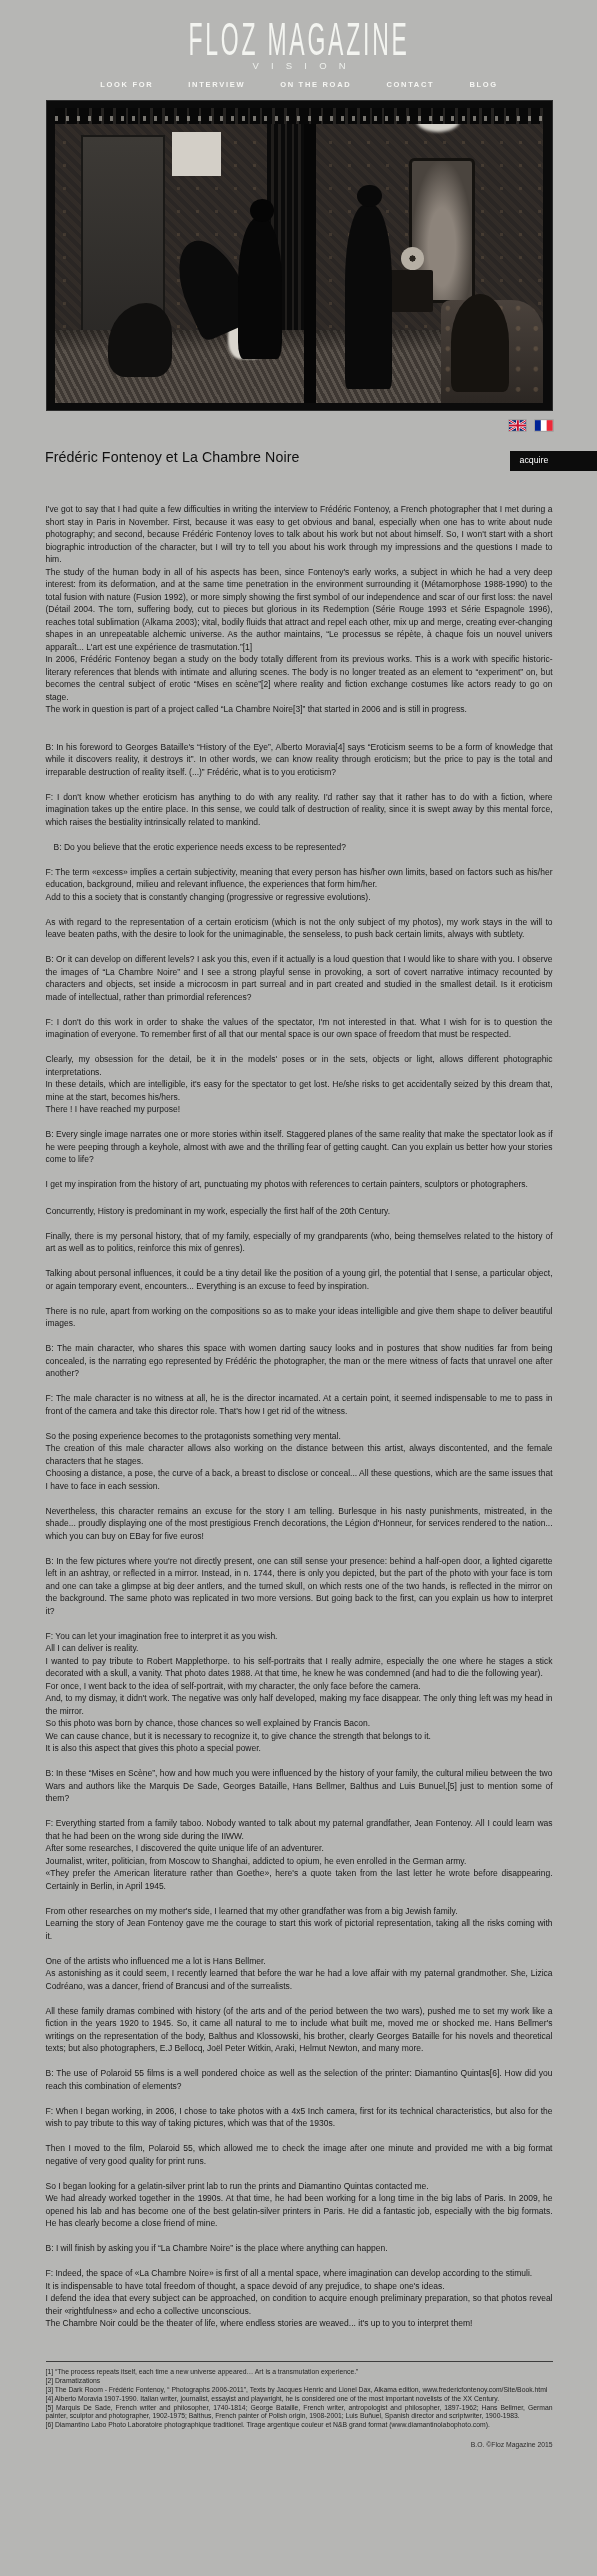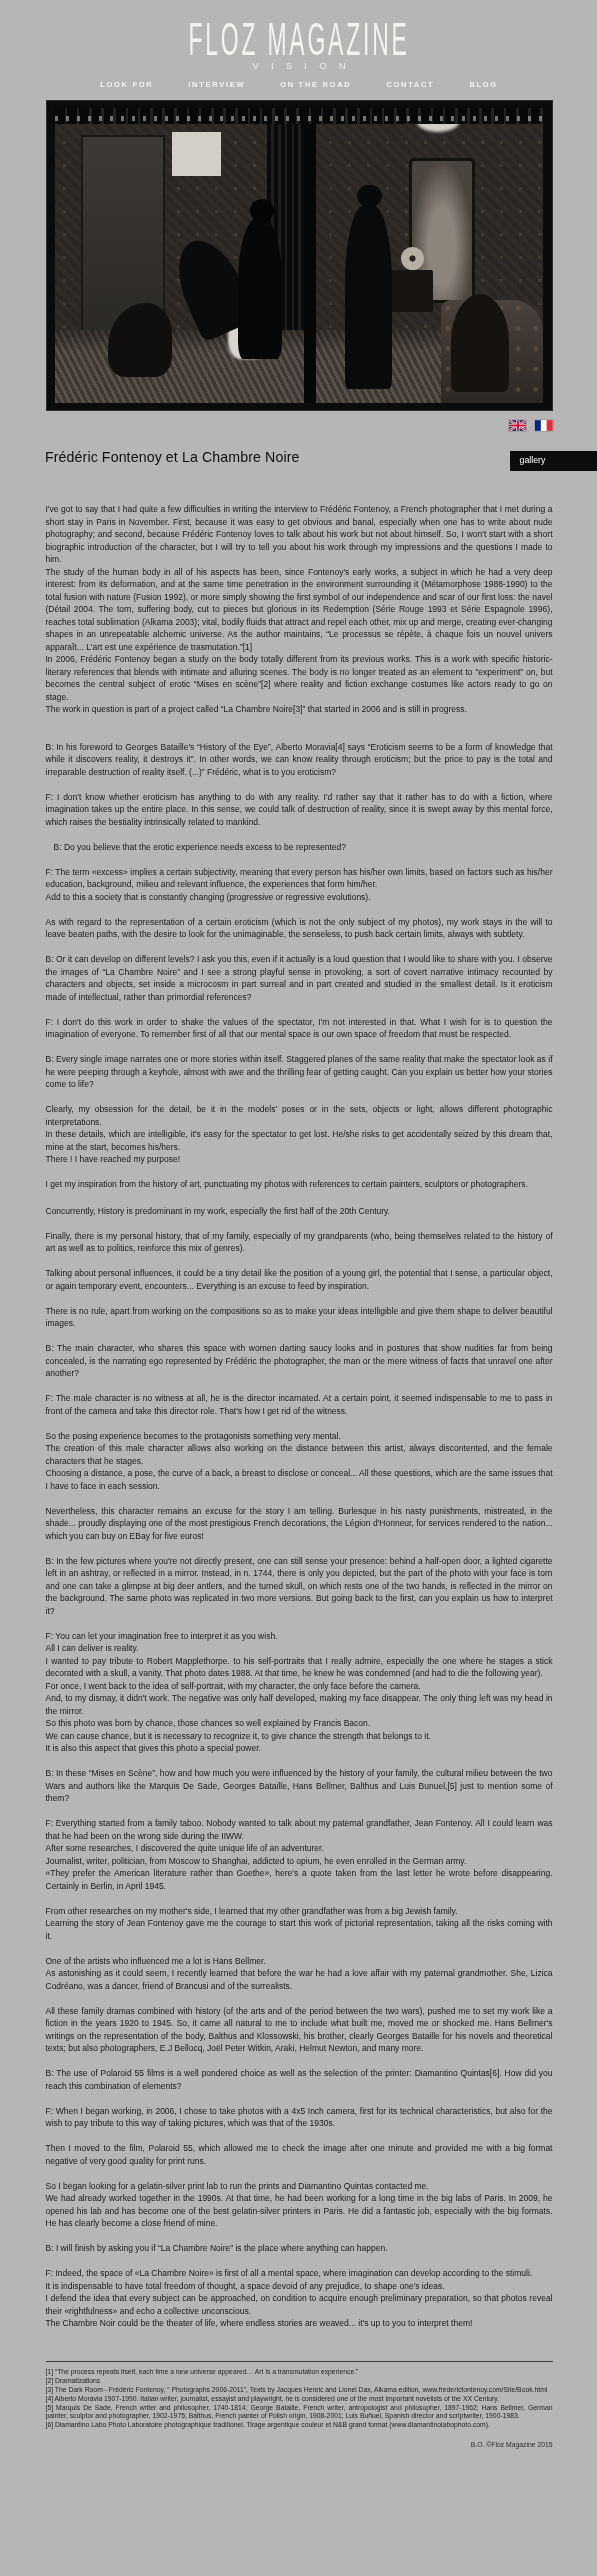--- a/index.html
+++ b/index.html
@@ -204,21 +204,21 @@
       <path d="M0,0 L60,36 M60,0 L0,36" stroke="#C8102E" stroke-width="3.5"></path>
       <path d="M30,0 V36 M0,18 H60" stroke="#ffffff" stroke-width="12"></path>
       <path d="M30,0 V36 M0,18 H60" stroke="#C8102E" stroke-width="7"></path>
     </svg>
     <svg class="flag" viewBox="0 0 60 36">
       <rect width="20" height="36" x="0" fill="#002395"></rect>
       <rect width="20" height="36" x="20" fill="#ffffff"></rect>
       <rect width="20" height="36" x="40" fill="#ED2939"></rect>
     </svg>
   </div>
-  <div class="gallery-btn">gallery</div>
+  <div class="gallery-btn">acquire</div>
   <h1 class="article-title">Frédéric Fontenoy et La Chambre Noire</h1>
 </div>
 
 <main class="article-body">
 
     <p class="para" style="margin-top: 0px;">I've got to say that I had quite a few difficulties in writing the interview to Frédéric Fontenoy, a French photographer that I met during a short stay in Paris in November. First, because it was easy to get obvious and banal, especially when one has to write about nude photography; and second, because Frédéric Fontenoy loves to talk about his work but not about himself. So, I won't start with a short biographic introduction of the character, but I will try to tell you about his work through my impressions and the questions I made to him.</p>
 
     <p class="para" style="margin-top: 0px;">The study of the human body in all of his aspects has been, since Fontenoy's early works, a subject in which he had a very deep interest: from its deformation, and at the same time penetration in the environment surrounding it (Métamorphose 1988-1990) to the total fusion with nature (Fusion 1992), or more simply showing the first symbol of our independence and scar of our first loss: the navel (Détail 2004. The torn, suffering body, cut to pieces but glorious in its Redemption (Série Rouge 1993 et Série Espagnole 1996), reaches total sublimation (Alkama 2003); vital, bodily fluids that attract and repel each other, mix up and merge, creating ever-changing shapes in an unrepeatable alchemic universe. As the author maintains, “Le processus se répète, à chaque fois un nouvel univers apparaît... L'art est une expérience de trasmutation.”[1]</p>
 
     <p class="para" style="margin-top: 0px;">In 2006, Frédéric Fontenoy began a study on the body totally different from its previous works. This is a work with specific historic-literary references that blends with intimate and alluring scenes. The body is no longer treated as an element to “experiment” on, but becomes the central subject of erotic “Mises en scène”[2] where reality and fiction exchange costumes like actors ready to go on stage.
@@ -231,26 +231,26 @@
     <p class="para" style="margin-top: 12.5px; padding-left: 8px;">B: Do you believe that the erotic experience needs excess to be represented?</p>
 
     <p class="para" style="margin-top: 12.5px;">F: The term «excess» implies a certain subjectivity, meaning that every person has his/her own limits, based on factors such as his/her education, background, milieu and relevant influence, the experiences that form him/her.
 Add to this a society that is constantly changing (progressive or regressive evolutions).</p>
 
     <p class="para" style="margin-top: 12.5px;">As with regard to the representation of a certain eroticism (which is not the only subject of my photos), my work stays in the will to leave beaten paths, with the desire to look for the unimaginable, the senseless, to push back certain limits, always with subtlety.</p>
 
     <p class="para" style="margin-top: 12.5px;">B: Or it can develop on different levels? I ask you this, even if it actually is a loud question that I would like to share with you. I observe the images of “La Chambre Noire” and I see a strong playful sense in provoking, a sort of covert narrative intimacy recounted by characters and objects, set inside a microcosm in part surreal and in part created and studied in the smallest detail. Is it eroticism made of intellectual, rather than primordial references?</p>
 
     <p class="para" style="margin-top: 12.5px;">F: I don't do this work in order to shake the values of the spectator, I'm not interested in that. What I wish for is to question the imagination of everyone. To remember first of all that our mental space is our own space of freedom that must be respected.</p>
-
-    <p class="para" style="margin-top: 12.5px;">B: Every single image narrates one or more stories within itself. Staggered planes of the same reality that make the spectator look as if he were peeping through a keyhole, almost with awe and the thrilling fear of getting caught. Can you explain us better how your stories come to life?</p>
 
     <p class="para" style="margin-top: 12.5px;">Clearly, my obsession for the detail, be it in the models' poses or in the sets, objects or light, allows different photographic interpretations.
 In these details, which are intelligible, it's easy for the spectator to get lost. He/she risks to get accidentally seized by this dream that, mine at the start, becomes his/hers.
 There ! I have reached my purpose!</p>
+
+    <p class="para" style="margin-top: 12.5px;">B: Every single image narrates one or more stories within itself. Staggered planes of the same reality that make the spectator look as if he were peeping through a keyhole, almost with awe and the thrilling fear of getting caught. Can you explain us better how your stories come to life?</p>
 
 
     <p class="para" style="margin-top: 12.5px;">I get my inspiration from the history of art, punctuating my photos with references to certain painters, sculptors or photographers.</p>
 
     <p class="para" style="margin-top: 14px;">Concurrently, History is predominant in my work, especially the first half of the 20th Century.</p>
 
     <p class="para" style="margin-top: 12.5px;">Finally, there is my personal history, that of my family, especially of my grandparents (who, being themselves related to the history of art as well as to politics, reinforce this mix of genres).</p>
 
     <p class="para" style="margin-top: 12.5px;">Talking about personal influences, it could be a tiny detail like the position of a young girl, the potential that I sense, a particular object, or again temporary event, encounters... Everything is an excuse to feed by inspiration.</p>
 

